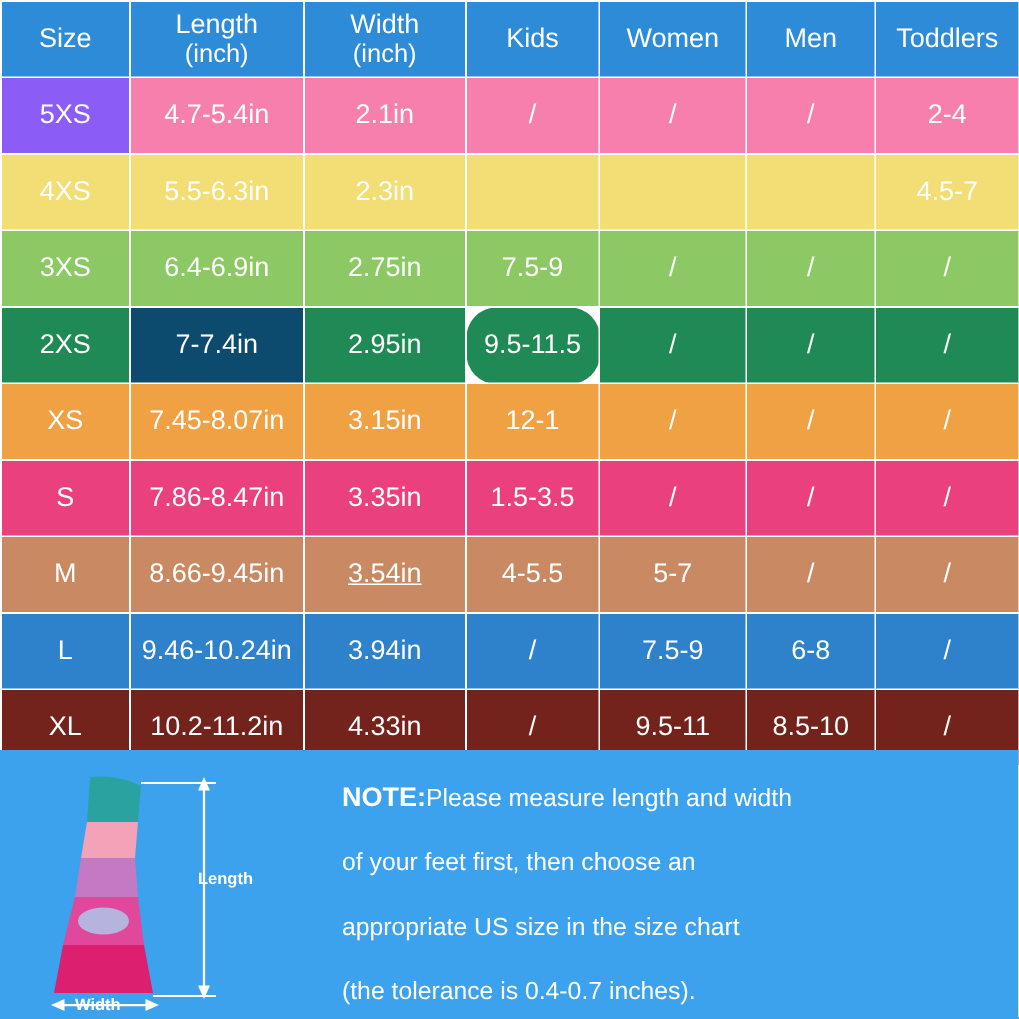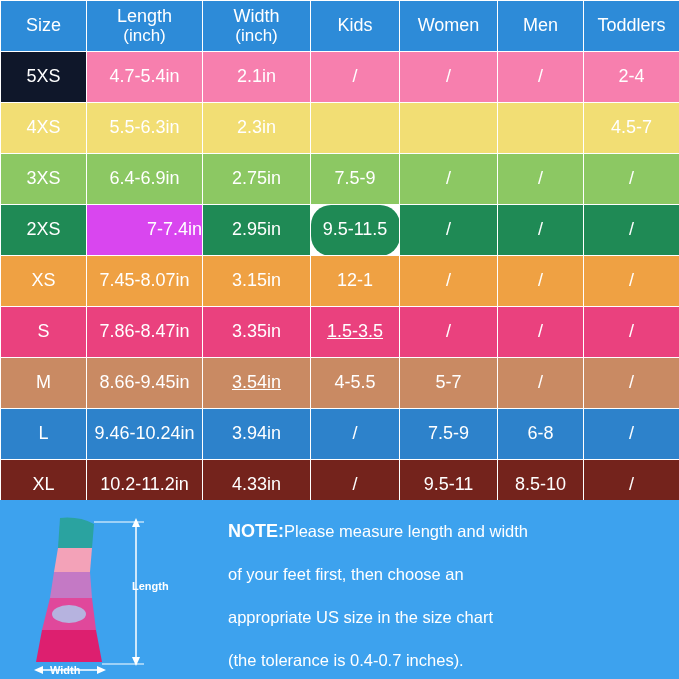--- a/index.html
+++ b/index.html
@@ -133,21 +133,21 @@
         <th>
           <span>Men</span>
         </th>
         <th>
           <span>Toddlers</span>
         </th>
       </tr>
     </thead>
     <tbody>
         <tr>
-          <td class="size-cell" style="background: #0f172a;">5XS</td>
+          <td class="size-cell" style="background: #8b5cf6;">5XS</td>
           <td style="background: rgb(247, 127, 174);">4.7-5.4in</td>
           <td style="background: rgb(247, 127, 174);">2.1in</td>
           <td style="background: rgb(247, 127, 174);">/</td>
           <td style="background: rgb(247, 127, 174);">/</td>
           <td style="background: rgb(247, 127, 174);">/</td>
           <td style="background: rgb(247, 127, 174);">2-4</td>
         </tr>
         <tr>
           <td class="size-cell" style="background: rgb(242, 222, 116);">4XS</td>
           <td style="background: rgb(242, 222, 116);">5.5-6.3in</td>
@@ -161,41 +161,41 @@
           <td class="size-cell" style="background: rgb(140, 200, 99);">3XS</td>
           <td style="background: rgb(140, 200, 99);">6.4-6.9in</td>
           <td style="background: rgb(140, 200, 99);">2.75in</td>
           <td style="background: rgb(140, 200, 99);">7.5-9</td>
           <td style="background: rgb(140, 200, 99);">/</td>
           <td style="background: rgb(140, 200, 99);">/</td>
           <td style="background: rgb(140, 200, 99);">/</td>
         </tr>
         <tr>
           <td class="size-cell" style="background: rgb(31, 138, 85);">2XS</td>
-          <td style="background: #d946ef; text-align: right;">7-7.4in</td>
+          <td style="background: #0c4a6e;">7-7.4in</td>
           <td style="background: rgb(31, 138, 85);">2.95in</td>
           <td style="background: rgb(31, 138, 85); border-radius: 20px;">9.5-11.5</td>
           <td style="background: rgb(31, 138, 85);">/</td>
           <td style="background: rgb(31, 138, 85);">/</td>
           <td style="background: rgb(31, 138, 85);">/</td>
         </tr>
         <tr>
           <td class="size-cell" style="background: rgb(239, 161, 67);">XS</td>
           <td style="background: rgb(239, 161, 67);">7.45-8.07in</td>
           <td style="background: rgb(239, 161, 67);">3.15in</td>
           <td style="background: rgb(239, 161, 67); margin-top: 12px;">12-1</td>
           <td style="background: rgb(239, 161, 67);">/</td>
           <td style="background: rgb(239, 161, 67);">/</td>
           <td style="background: rgb(239, 161, 67);">/</td>
         </tr>
         <tr>
           <td class="size-cell" style="background: rgb(234, 65, 126);">S</td>
           <td style="background: rgb(234, 65, 126);">7.86-8.47in</td>
           <td style="background: rgb(234, 65, 126);">3.35in</td>
-          <td style="background: rgb(234, 65, 126); text-decoration: underline;">1.5-3.5</td>
+          <td style="background: rgb(234, 65, 126);">1.5-3.5</td>
           <td style="background: rgb(234, 65, 126);">/</td>
           <td style="background: rgb(234, 65, 126);">/</td>
           <td style="background: rgb(234, 65, 126);">/</td>
         </tr>
         <tr>
           <td class="size-cell" style="background: rgb(201, 138, 99);">M</td>
           <td style="background: rgb(201, 138, 99); text-align: center;">8.66-9.45in</td>
           <td style="background: rgb(201, 138, 99); text-decoration: underline;">3.54in</td>
           <td style="background: rgb(201, 138, 99);">4-5.5</td>
           <td style="background: rgb(201, 138, 99);">5-7</td>

